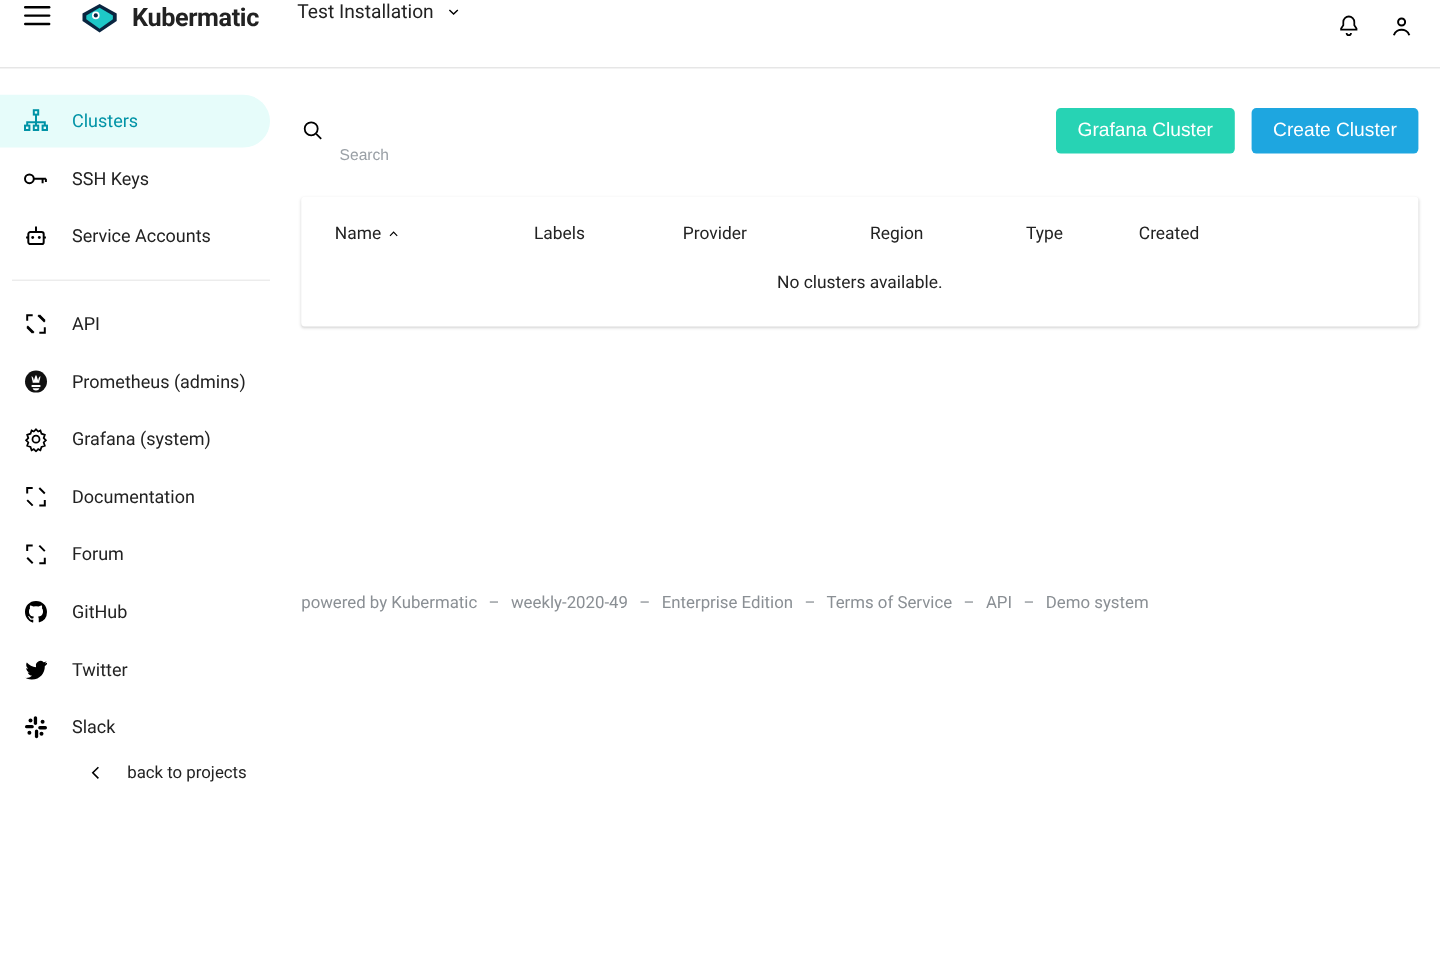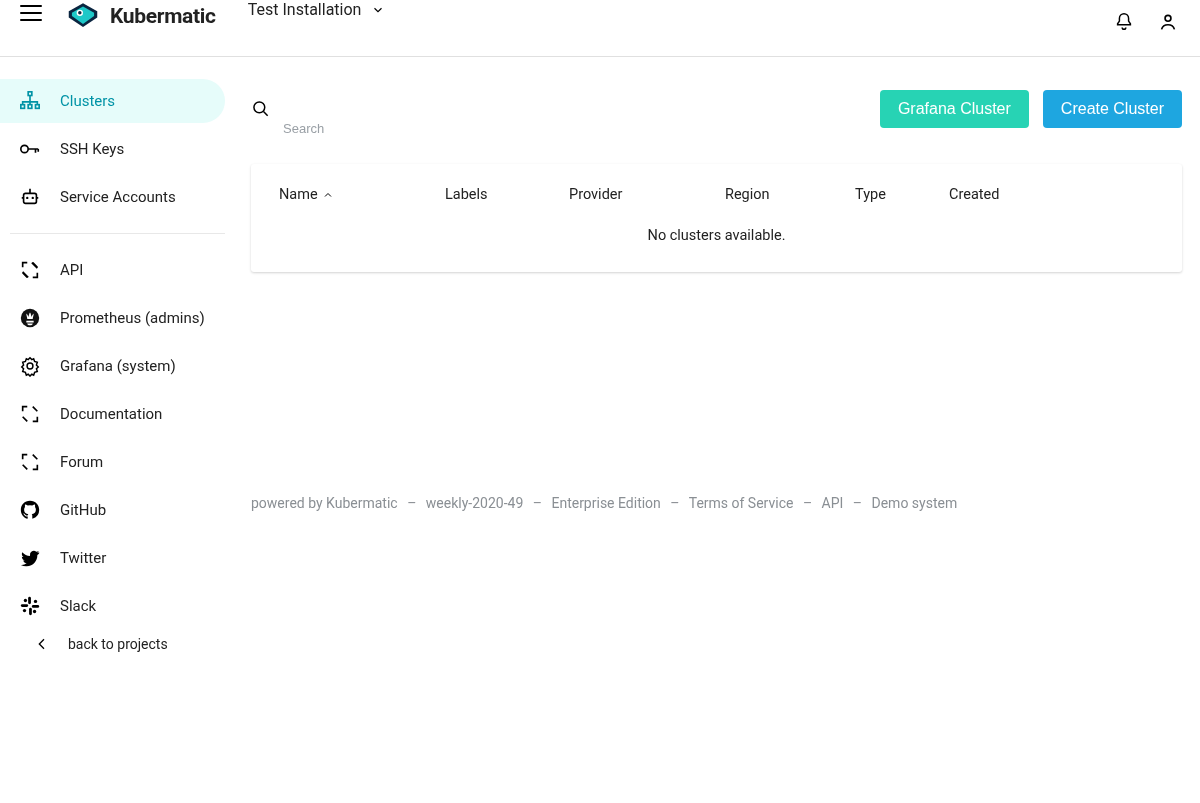--- a/index.html
+++ b/index.html
@@ -284,21 +284,21 @@
             <rect x="2" y="10" width="8" height="3" rx="1.5" fill="#000"></rect>
             <circle cx="7" cy="6" r="1.8" fill="#000"></circle>
             <circle cx="18" cy="7" r="1.8" fill="#000"></circle>
             <circle cx="17" cy="18" r="1.8" fill="#000"></circle>
             <circle cx="6" cy="17" r="1.8" fill="#000"></circle>
           </svg>
       </span>
       <span>Slack</span>
     </div>
 
-    <div class="back-wrap" style="margin-top:8px;">
+    <div class="back-wrap" style="margin-top:8px;padding-left:38px;">
       <svg viewBox="0 0 24 24">
           <path d="M15 5l-7 7 7 7" fill="none" stroke="#000" stroke-width="2"></path>
         </svg>
       <span>back to projects</span>
     </div>
   </div>
 
   <div class="main">
     <div class="toolbar">
       <div class="search-wrap">

